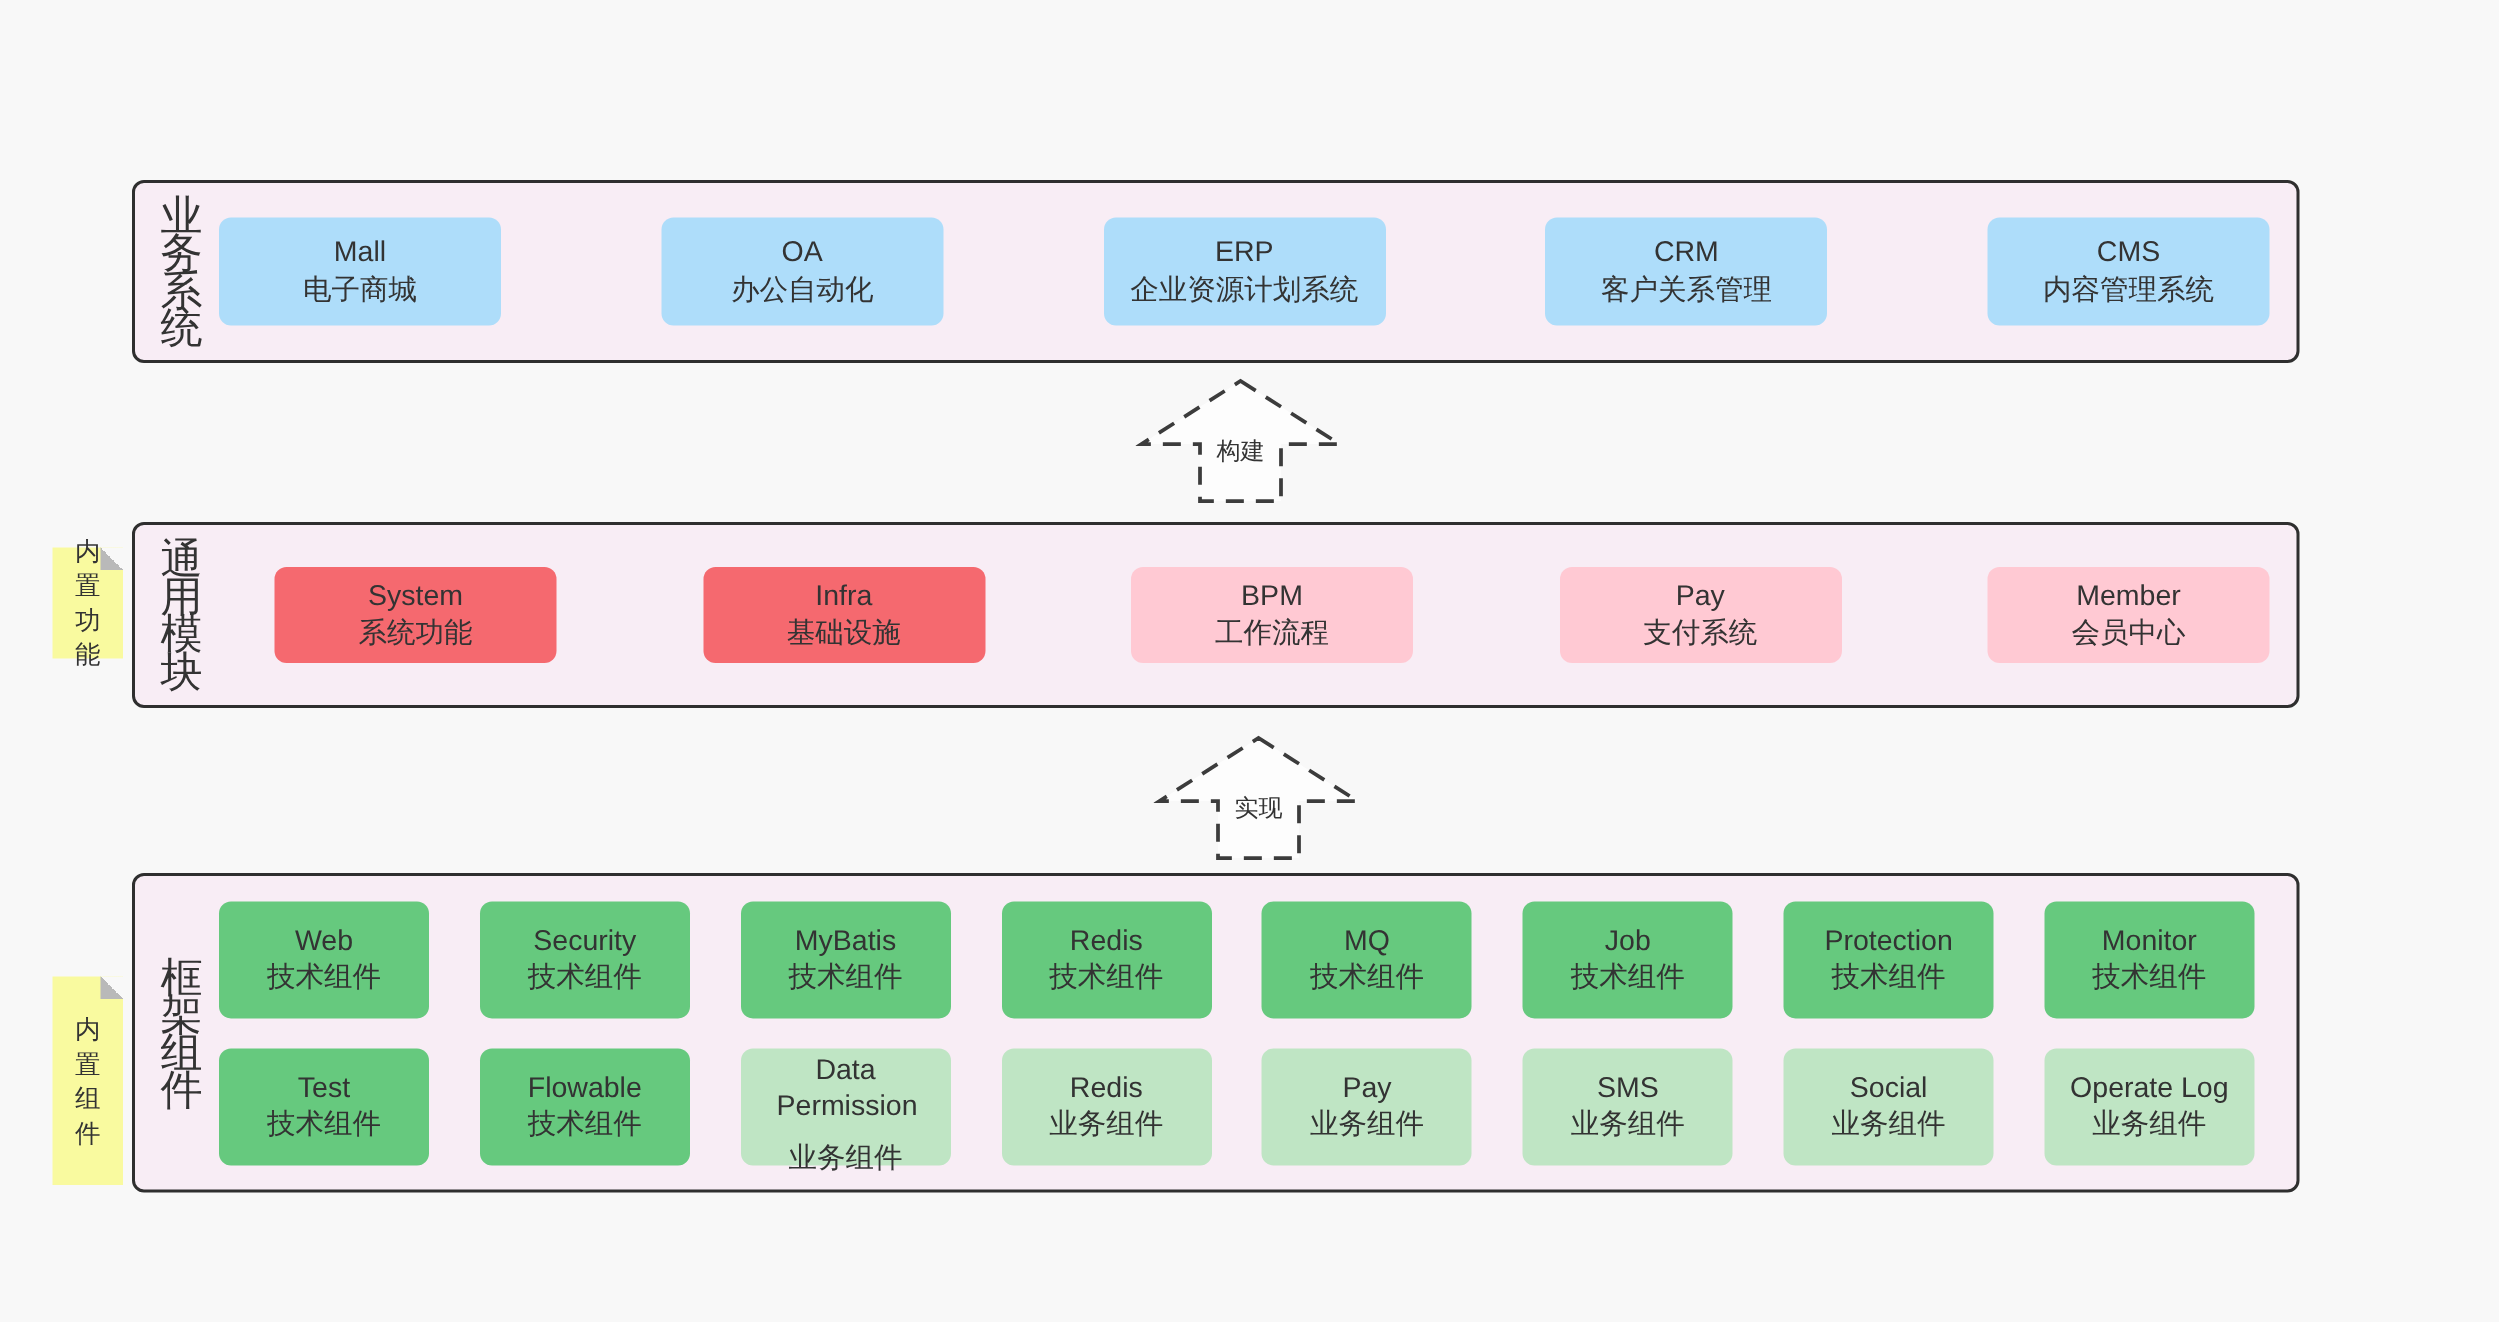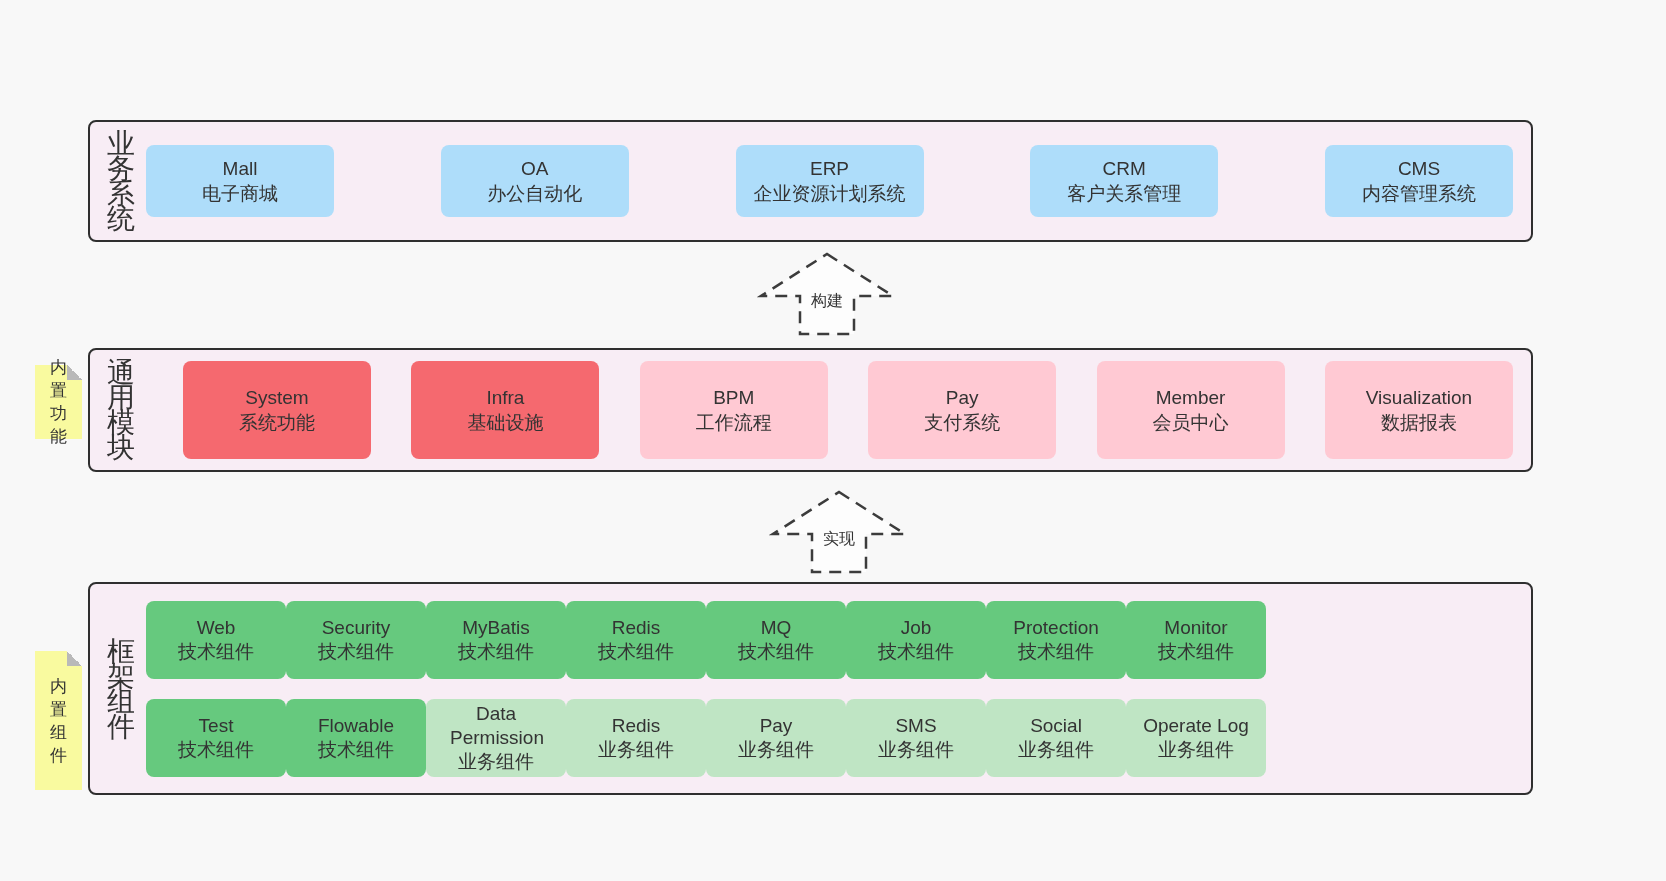--- a/index.html
+++ b/index.html
@@ -28,39 +28,39 @@
     line-height:25px; text-align:center;
   }
 
   .boxes-area {
     flex:1; display:flex; justify-content:space-between;
     align-items:center; padding-right:18px;
   }
   .boxes-grid {
     flex:1; display:flex; flex-direction:column; gap:20px; padding-right:28px;
   }
-  .boxes-row { display:flex; }
+  .boxes-row { display:flex; justify-content:space-between; }
 
   
   .box {
     box-sizing:border-box; border-radius:8px;
     display:flex; flex-direction:column; justify-content:center;
     text-align:center; font-size:19px; line-height:25px; padding:4px 6px;
   }
   .box-lg { flex:0 0 188px; width:188px; height:72px; }
-  .layer-modules .box-lg { height:98px;text-align:center; }
+  .layer-modules .box-lg { height:64px;text-align:center; }
   .box-sm { flex:0 0 140px; width:140px; height:78px; line-height:24px; }
 
   .blue       { background:#aeddfa; }
   .red        { background:#f5696f; }
   .pink       { background:#ffc9d3; }
   .green      { background:#66c97e; }
   .lightgreen { background:#bfe5c4; }
 
-  .b-name.narrow { display:inline-block; max-width:92px; margin:0 auto; }
+  .b-name.narrow { display:inline-block; max-width:92px; margin:11px auto; }
 
   
   .note {
     position:absolute; left:35px; width:47px; box-sizing:border-box;
     background:#f9fa9f; display:flex; align-items:center; justify-content:center;
     font-size:17px; z-index:0;
   }
   .note-modules   { top:365px; height:74px; }
   .note-framework { top:651px; height:139px; }
   .note span {
@@ -143,24 +143,20 @@
       <span class="b-desc">工作流程</span>
     </div>
     <div class="box box-lg pink">
       <span class="b-name">Pay</span>
       <span class="b-desc">支付系统</span>
     </div>
     <div class="box box-lg pink">
       <span class="b-name">Member</span>
       <span class="b-desc">会员中心</span>
     </div>
-    <div class="box box-lg pink">
-      <span class="b-name">Visualization</span>
-      <span class="b-desc">数据报表</span>
-    </div>
   </div>
 </div>
 
 <div class="arrow arrow-implement">
   <svg width="140" height="86" viewBox="0 0 140 86">
     <polygon points="70,3 136,45 97,45 97,83 43,83 43,45 4,45" fill="#fdfdfd" stroke="#3c3c3c" stroke-width="2.5" stroke-dasharray="12 8" stroke-linejoin="miter"></polygon>
   </svg>
   <span class="a-label">实现</span>
 </div>
 

